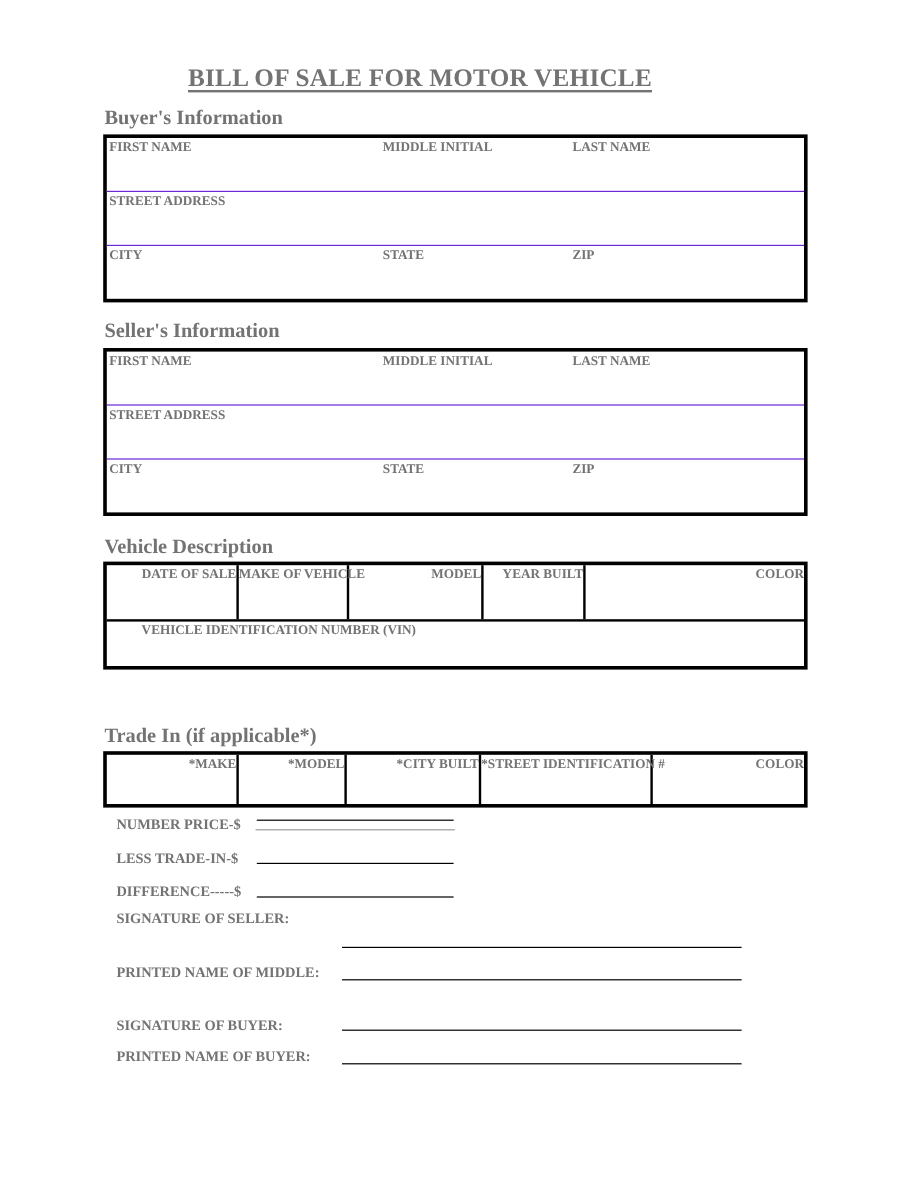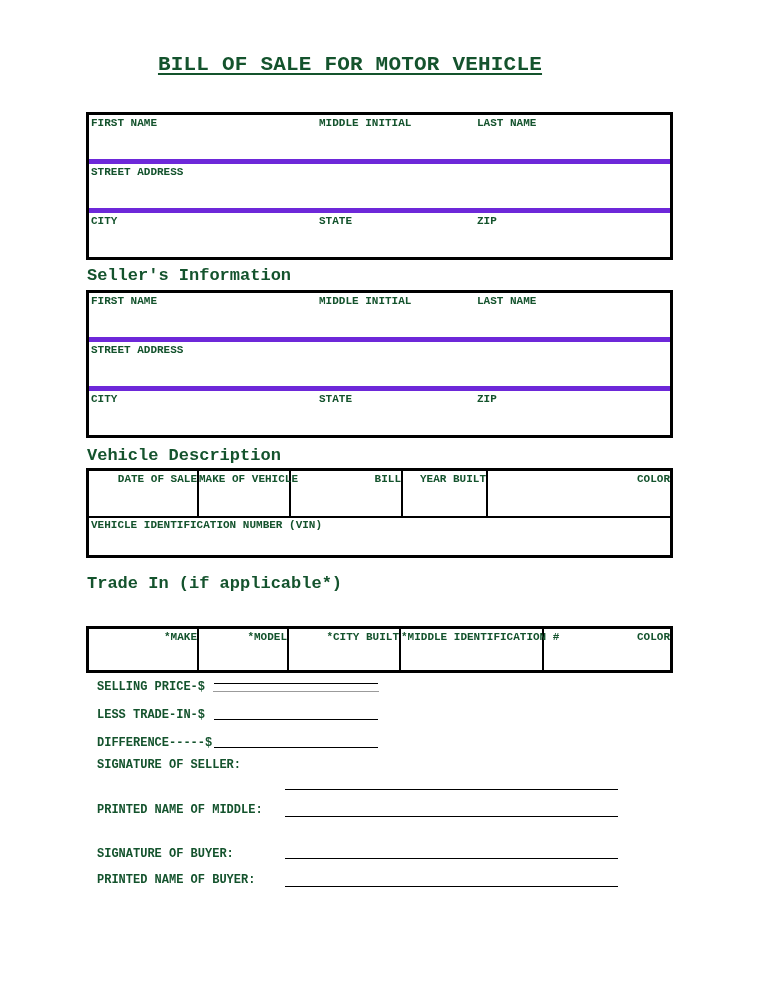--- a/index.html
+++ b/index.html
@@ -1,69 +1,70 @@
 <!DOCTYPE html>
 <html><head>
 <meta charset="utf-8">
 <style>
   html,body { margin:0; padding:0; background:#ffffff; }
   .page {
     position:relative; width:700px; height:994px; background:#ffffff;
-    font-family:Liberation Mono, monospace; color:#14532d;
+    font-family:Liberation Serif, serif; color:#737373;
     overflow:hidden;
   }
   .title {
     position:absolute; top:53px; left:0; width:100%;
     text-align:center; font-size:21px; font-weight:bold;
     text-decoration:underline; text-decoration-thickness:2px; text-underline-offset:3px;
     letter-spacing:0.2px;
   }
   .heading {
     position:absolute; left:87px; font-size:17px; font-weight:bold; white-space:nowrap;
   }
   
   .ptable {
     position:absolute; left:86px; width:587px;
     border:3px solid #000; box-sizing:border-box; background:#fff;
   }
-  .prow { position:relative; height:44px; border-bottom:5px solid #6d28d9; }
+  .prow { position:relative; height:44px; border-bottom:1px solid #6d28d9; }
   .prow:last-child { border-bottom:none; }
   .cell-label {
     position:absolute; top:2px; font-size:11px; font-weight:bold; white-space:nowrap;
   }
   
   .gtable {
     position:absolute; left:86px; width:587px;
     border:3px solid #000; box-sizing:border-box; background:#fff;
   }
   .grow { display:flex; }
   .gcell {
     box-sizing:border-box; border-right:2px solid #000;
     font-size:11px; font-weight:bold; text-align:right; padding-top:2px;
     white-space:nowrap; overflow:visible;
   }
   .gcell.last { border-right:none; flex:1; }
   .vheader { height:45px; border-bottom:2px solid #000; }
-  .vinrow { position:relative; height:37px; }
+  .vinrow { position:relative; height:37px;margin-left:27px; }
   .vinrow .cell-label { top:1px; left:2px; }
   .trow { height:41px; }
   
   .inline-label {
     position:absolute; left:97px; font-size:12px; font-weight:bold; white-space:nowrap;
   }
   .rule { position:absolute; height:1px; background:#000; }
   .rule.gray { background:#9b9b9b; }
 </style>
 </head>
 <body>
 
 <div class="page">
 
   <div class="title">BILL OF SALE FOR MOTOR VEHICLE</div>
 
+  <div class="heading" style="top:88px">Buyer's Information</div>
   <div class="ptable" style="top:112px">
     <div class="prow">
       <span class="cell-label" style="left:2px">FIRST NAME</span>
       <span class="cell-label" style="left:230px">MIDDLE INITIAL</span>
       <span class="cell-label" style="left:388px">LAST NAME</span>
     </div>
     <div class="prow">
       <span class="cell-label" style="left:2px">STREET ADDRESS</span>
     </div>
     <div class="prow">
@@ -93,56 +94,56 @@
   <div class="heading" style="top:446px">Vehicle Description</div>
   <div class="gtable" style="top:468px">
     <div class="grow vheader">
       <div class="gcell" style="width:110px">
         <span>DATE OF SALE</span>
       </div>
       <div class="gcell" style="width:92px">
         <span>MAKE OF VEHICLE</span>
       </div>
       <div class="gcell" style="width:112px">
-        <span>BILL</span>
+        <span>MODEL</span>
       </div>
       <div class="gcell" style="width:85px">
         <span>YEAR BUILT</span>
       </div>
       <div class="gcell last">
         <span>COLOR</span>
       </div>
     </div>
     <div class="vinrow">
       <span class="cell-label">VEHICLE IDENTIFICATION NUMBER (VIN)</span>
     </div>
   </div>
 
-  <div class="heading" style="top:574px">Trade In (if applicable*)</div>
+  <div class="heading" style="top:603px">Trade In (if applicable*)</div>
   <div class="gtable" style="top:626px">
     <div class="grow trow">
       <div class="gcell" style="width:110px">
         <span>*MAKE</span>
       </div>
       <div class="gcell" style="width:90px">
         <span>*MODEL</span>
       </div>
       <div class="gcell" style="width:112px">
         <span>*CITY BUILT</span>
       </div>
       <div class="gcell" style="width:143px">
-        <span>*MIDDLE IDENTIFICATION #</span>
+        <span>*STREET IDENTIFICATION #</span>
       </div>
       <div class="gcell last">
         <span>COLOR</span>
       </div>
     </div>
   </div>
 
-  <span class="inline-label" style="top:680px">SELLING PRICE-$</span>
+  <span class="inline-label" style="top:680px">NUMBER PRICE-$</span>
   <div class="rule" style="top:683px; left:214px; width:164px"></div>
   <div class="rule gray" style="top:691px; left:213px; width:166px"></div>
 
   <span class="inline-label" style="top:708px">LESS TRADE-IN-$</span>
   <div class="rule" style="top:719px; left:214px; width:164px"></div>
 
   <span class="inline-label" style="top:736px">DIFFERENCE-----$</span>
   <div class="rule" style="top:747px; left:214px; width:164px"></div>
 
   <span class="inline-label" style="top:758px">SIGNATURE OF SELLER:</span>

